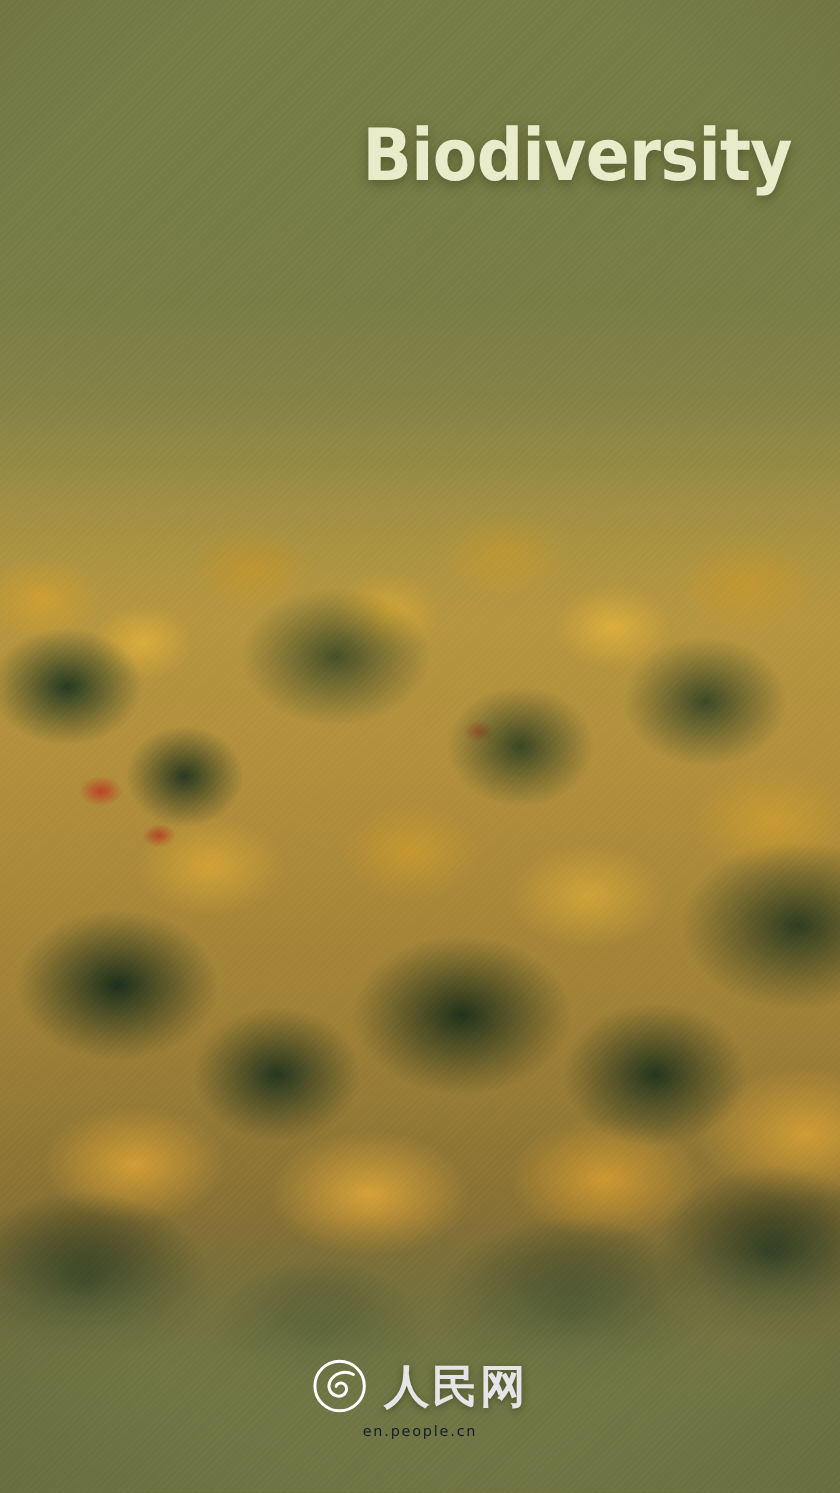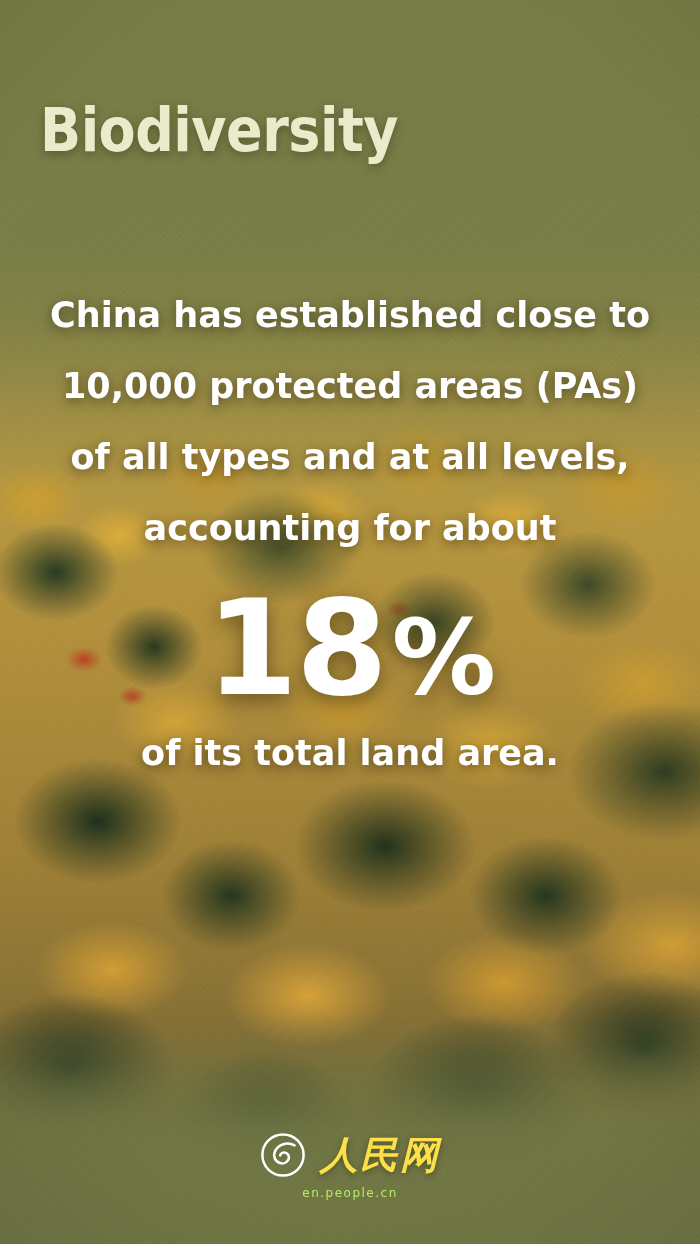--- a/index.html
+++ b/index.html
@@ -116,21 +116,21 @@
     width: 700px;
     height: 1244px;
     display: flex;
     flex-direction: column;
     align-items: center;
   }
 
   .title {
     margin: 96px 0 0 0;
     width: 620px;
-    text-align: left;
+    text-align: right;
     color: #e8eccb;
     font-family: "DejaVu Sans", sans-serif;
     font-weight: bold;
     font-size: 60px;
     line-height: 1.16;
     letter-spacing: -0.5px;
     text-shadow: 0 3px 10px rgba(60,62,30,.55);
     font-stretch: condensed;
   }
   .title .line { display: block; }
@@ -189,32 +189,31 @@
     display: flex;
     align-items: center;
     gap: 14px;
   }
   .logo-mark {
     width: 46px;
     height: 46px;
     flex: 0 0 auto;
   }
   .logo-cn {
-    color: #fde047;
+    color: #e5e5e5;
     font-family: "DejaVu Sans", sans-serif;
     font-weight: bold;
     font-size: 38px;
     letter-spacing: 2px;
     line-height: 1;
     text-shadow: 0 2px 6px rgba(40,44,20,.5);
-    font-style: italic;
   }
   .logo-url {
     margin-top: 8px;
-    color: #bef264;
+    color: #0f172a;
     font-family: "DejaVu Sans", sans-serif;
     font-size: 12px;
     letter-spacing: 1.5px;
     opacity: .95;
     text-align: right;
   }
 </style>
 </head>
 <body>
 
@@ -225,28 +224,20 @@
   <div class="bottom-fade"></div>
   <div class="texture"></div>
   <div class="vignette"></div>
 
   <div class="content">
 
     <h1 class="title">
       <span class="line line1">Biodiversity</span>
     </h1>
 
-    <div class="statement">
-      <span class="l">China has established close to</span>
-      <span class="l">10,000 protected areas (PAs)</span>
-      <span class="l">of all types and at all levels,</span>
-      <span class="l">accounting for about</span>
-      <span class="bignum"><span>18</span><span class="pct">%</span></span>
-      <span class="closing">of its total land area.</span>
-    </div>
 
   </div>
 
   <div class="footer">
     <div class="logo-row">
       <span class="logo-mark">
         <svg viewBox="0 0 48 48" width="46" height="46" aria-hidden="true">
           <circle cx="24" cy="24" r="21.5" fill="none" stroke="#ffffff" stroke-width="2.6"></circle>
           <path d="M36 14c-7.5-4.2-17 -1.2-20.4 6.2-2.3 5 .2 10.6 5.2 12.2 4 1.3 8-.7 9.1-4.3.9-2.9-.8-5.9-3.7-6.6-2.3-.6-4.6.7-5.2 2.9" fill="none" stroke="#ffffff" stroke-width="2.6" stroke-linecap="round"></path>
         </svg>

